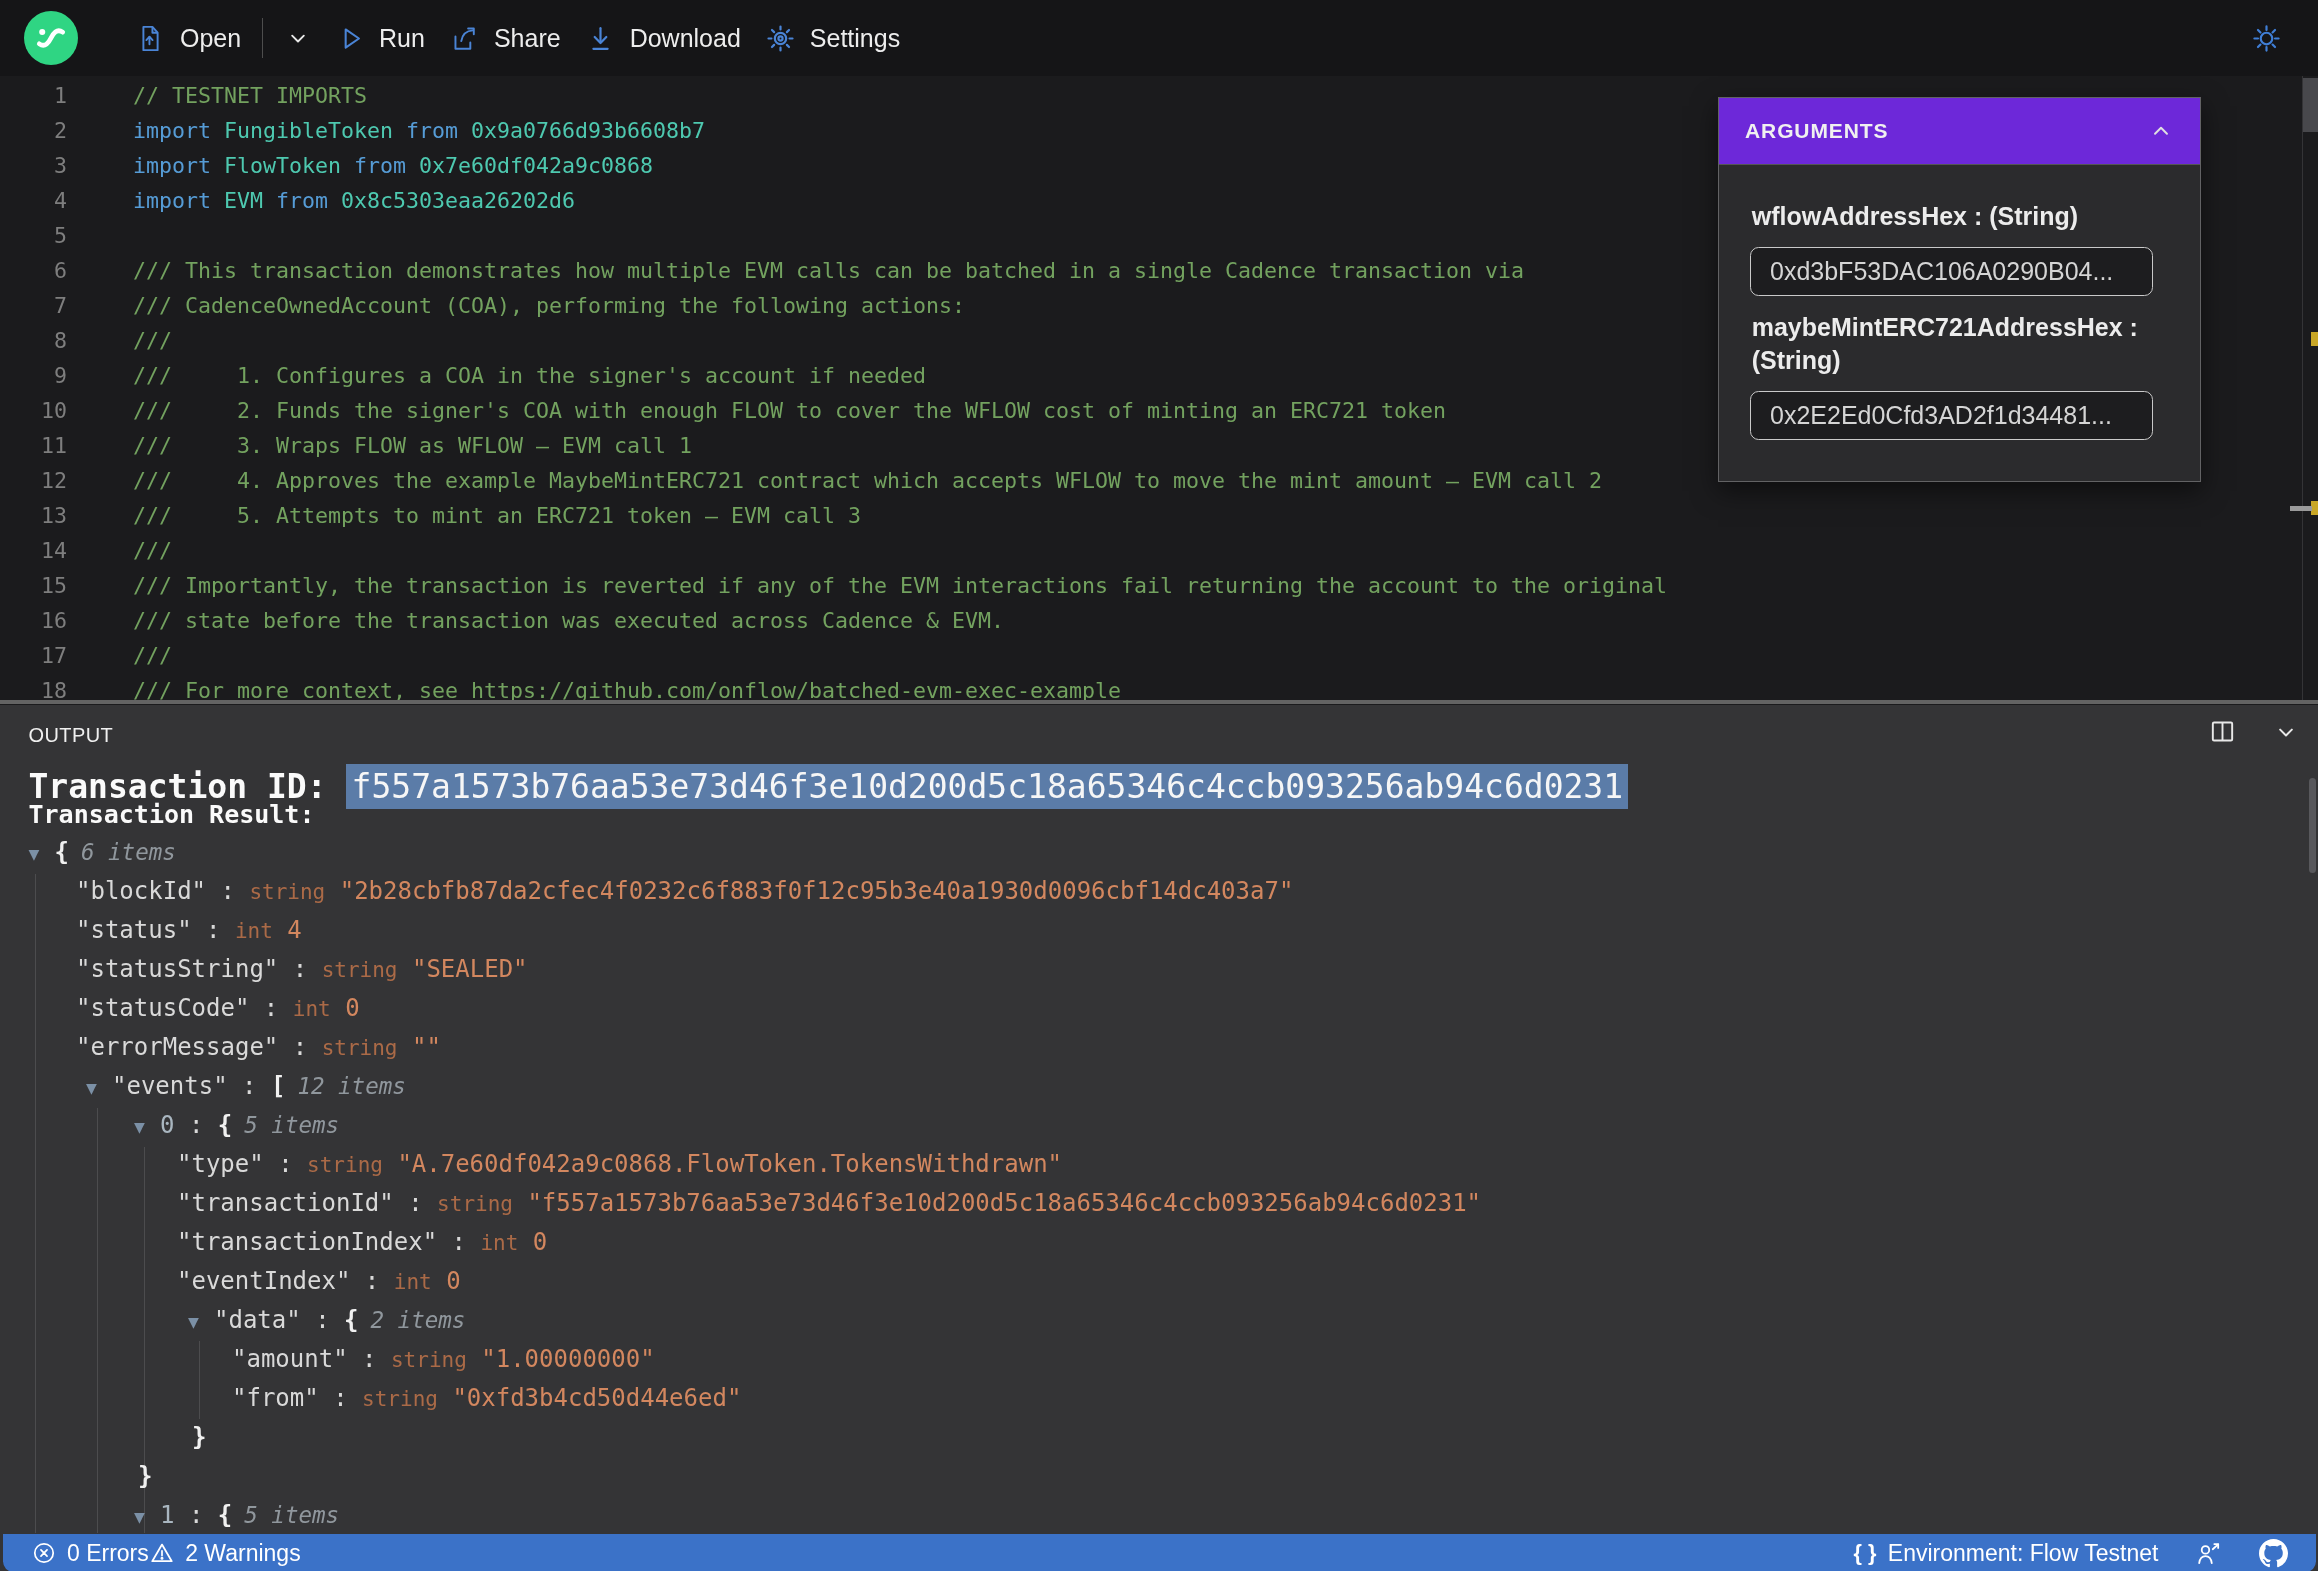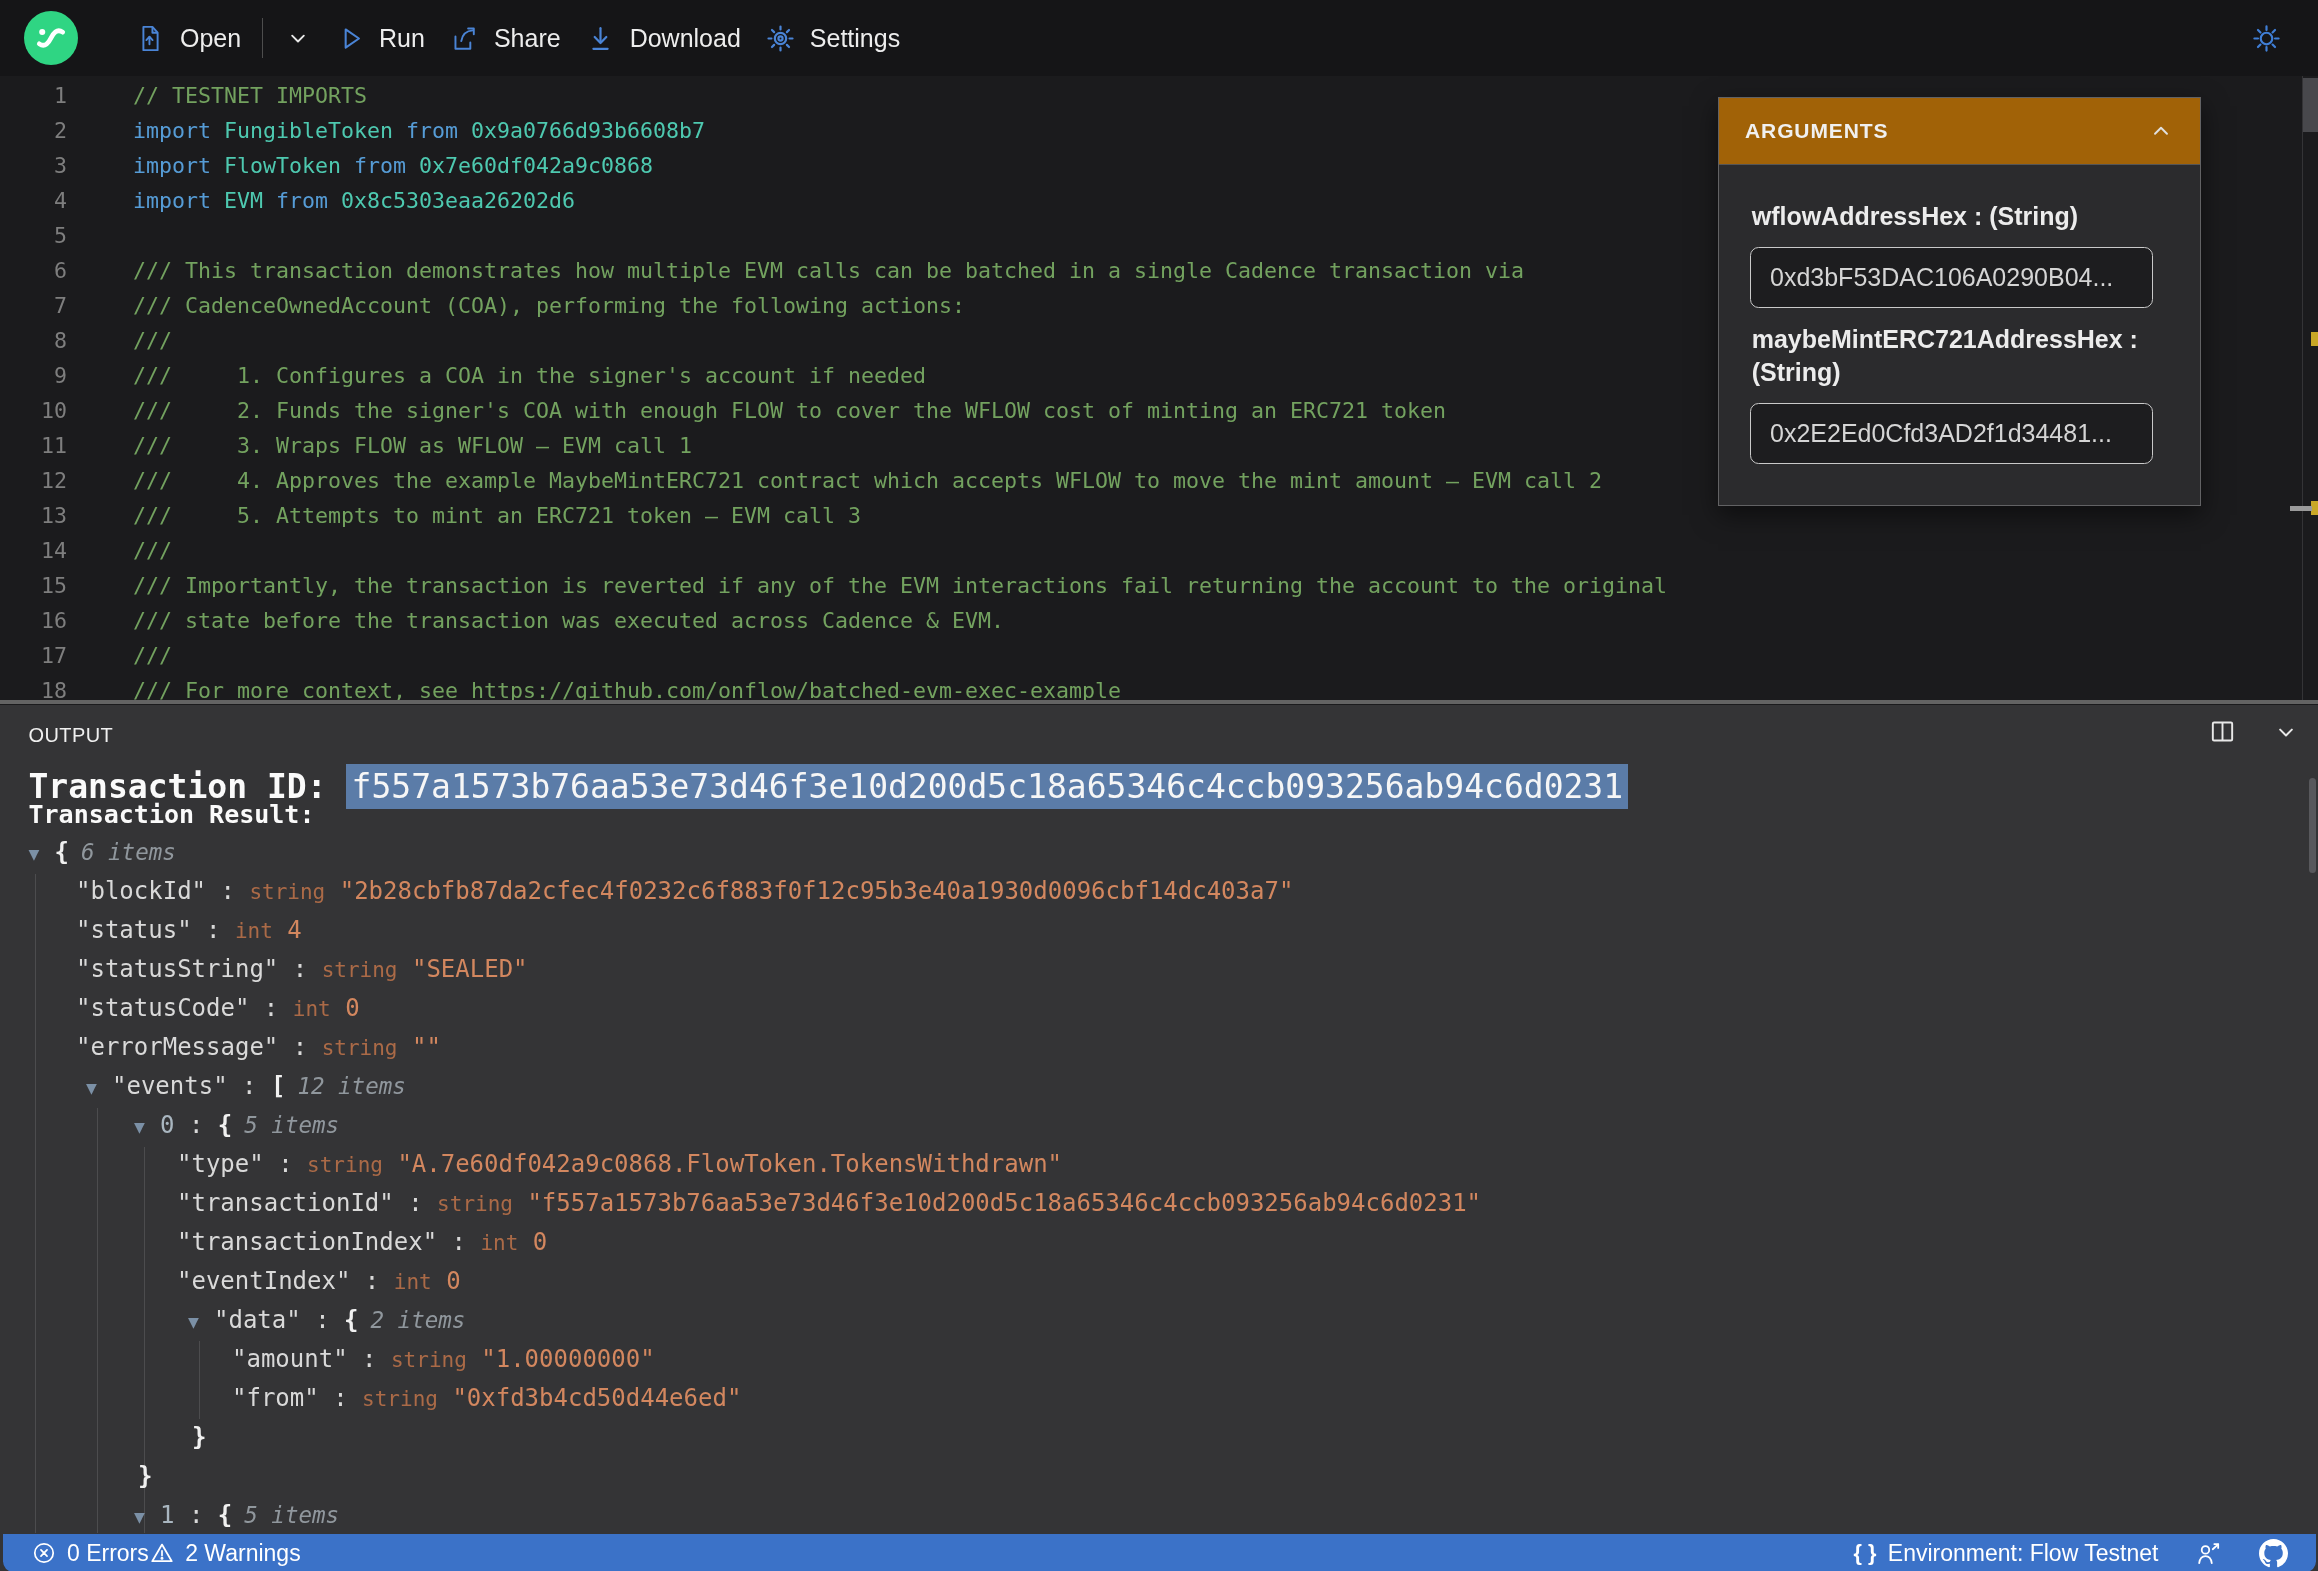--- a/index.html
+++ b/index.html
@@ -28,26 +28,26 @@
   .tok-t{color:#4ec9b0;}
   .tok-lk{color:#73a25f;text-decoration:underline;cursor:pointer;}
 
   .ed-scrollbar{position:absolute;right:0;top:0;bottom:0;width:15.6px;border-left:0.9px solid #343436;}
   .ed-thumb{position:absolute;right:0;top:1.7px;width:15.6px;height:54px;background:#48484c;}
   .ov-mark{position:absolute;background:#c9a727;}
 
   
   .args-panel{position:absolute;top:21px;right:118px;width:481px;background:#2b2b2d;
               border:0.9px solid #626264;box-shadow:0 8.6px 24px rgba(0,0,0,.5);}
-  .args-header{height:66px;background:#a16207;display:flex;align-items:center;
+  .args-header{height:66px;background:#6d28d9;display:flex;align-items:center;
                justify-content:space-between;padding:0 26px;border-bottom:0.9px solid #555;gap:27px;}
   .args-title{font-size:21px;font-weight:bold;letter-spacing:0.9px;color:#f0f0f0;}
   .args-body{padding:19px 47px 41px 31px;}
   .arg-label{font-size:25px;font-weight:600;color:#ececec;margin:15.6px 0 14px 1.7px;line-height:33px;}
-  .arg-input{width:100%;box-sizing:border-box;height:61px;background:#1d1d1f;border:1.7px solid #c9c9c9;
+  .arg-input{width:100%;box-sizing:border-box;height:49px;background:#1d1d1f;border:1.7px solid #c9c9c9;
              border-radius:8.6px;color:#d5d5d5;font-family:"Liberation Sans",sans-serif;font-size:25px;
              padding:0 19px;outline:none;}
 
   
   .panel-divider{position:absolute;left:0;top:700px;width:2319px;height:4.3px;background:#636363;}
 
   
   .output{position:absolute;left:0;top:705px;width:2319px;height:867px;background:#343436;overflow:hidden;}
   .out-title{position:absolute;left:28.5px;top:19px;font-size:20px;font-weight:normal;letter-spacing:0.4px;color:#f0f0f0;}
   .out-icons{position:absolute;top:12px;right:19px;display:flex;gap:35px;align-items:center;}

